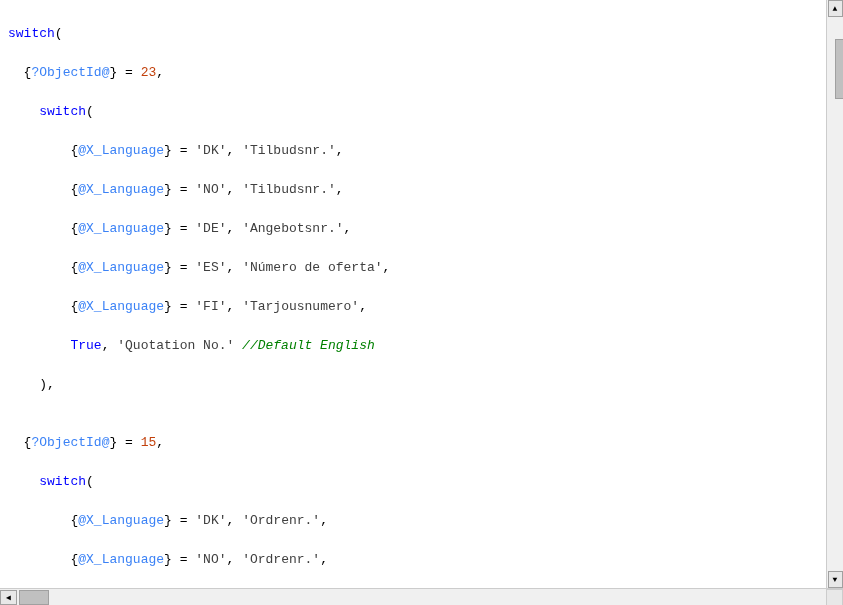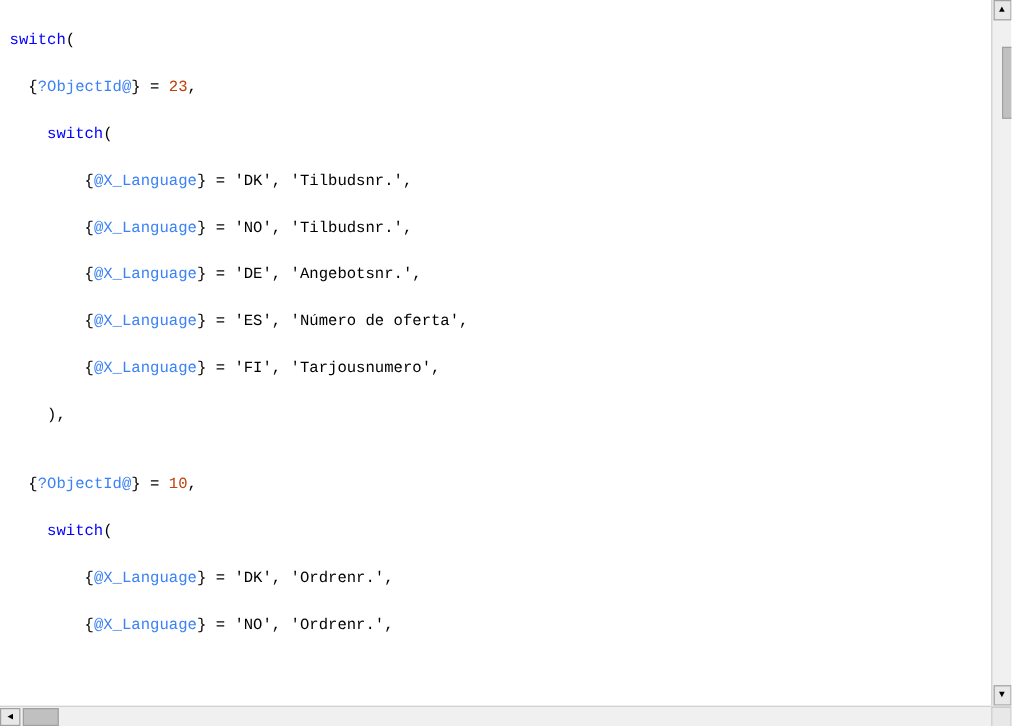--- a/index.html
+++ b/index.html
@@ -109,21 +109,21 @@
     .corner-box {
       width: 17px;
       height: 17px;
       background: #e8e8e8;
       border: 1px solid #cccccc;
     }
 
     
     .kw { color: #0000ff; font-weight: normal; }
     .var { color: #3b82f6; }
-    .str { color: #000000; }
+    .str { color: #404040; }
     .comment { color: #008000; font-style: italic; }
     .punc { color: #000000; }
     .num { color: #c2410c; }
 
     .code-line {
       display: block;
       white-space: pre;
     }
   </style>
 </head>
@@ -133,23 +133,24 @@
   <div class="code-area">
     <div class="code-content">
 <span class="code-line"><span class="kw">switch</span><span class="punc">(</span></span>
 <span class="code-line">  <span class="punc">{</span><span class="var">?ObjectId@</span><span class="punc">}</span> <span class="punc">=</span> <span class="num">23</span><span class="punc">,</span></span>
 <span class="code-line">    <span class="kw">switch</span><span class="punc">(</span></span>
 <span class="code-line">        <span class="punc">{</span><span class="var">@X_Language</span><span class="punc">}</span> <span class="punc">=</span> <span class="str">'DK'</span><span class="punc">,</span> <span class="str">'Tilbudsnr.'</span><span class="punc">,</span></span>
 <span class="code-line">        <span class="punc">{</span><span class="var">@X_Language</span><span class="punc">}</span> <span class="punc">=</span> <span class="str">'NO'</span><span class="punc">,</span> <span class="str">'Tilbudsnr.'</span><span class="punc">,</span></span>
 <span class="code-line">        <span class="punc">{</span><span class="var">@X_Language</span><span class="punc">}</span> <span class="punc">=</span> <span class="str">'DE'</span><span class="punc">,</span> <span class="str">'Angebotsnr.'</span><span class="punc">,</span></span>
 <span class="code-line">        <span class="punc">{</span><span class="var">@X_Language</span><span class="punc">}</span> <span class="punc">=</span> <span class="str">'ES'</span><span class="punc">,</span> <span class="str">'Número de oferta'</span><span class="punc">,</span></span>
 <span class="code-line">        <span class="punc">{</span><span class="var">@X_Language</span><span class="punc">}</span> <span class="punc">=</span> <span class="str">'FI'</span><span class="punc">,</span> <span class="str">'Tarjousnumero'</span><span class="punc">,</span></span>
+<span class="code-line">        <span class="kw">True</span><span class="punc">,</span> <span class="str">'Quotation No.'</span> <span class="comment">//Default English</span></span>
 <span class="code-line">    <span class="punc">),</span></span>
 <span class="code-line"></span>
-<span class="code-line">  <span class="punc">{</span><span class="var">?ObjectId@</span><span class="punc">}</span> <span class="punc">=</span> <span class="num">10</span><span class="punc">,</span></span>
+<span class="code-line">  <span class="punc">{</span><span class="var">?ObjectId@</span><span class="punc">}</span> <span class="punc">=</span> <span class="num">15</span><span class="punc">,</span></span>
 <span class="code-line">    <span class="kw">switch</span><span class="punc">(</span></span>
 <span class="code-line">        <span class="punc">{</span><span class="var">@X_Language</span><span class="punc">}</span> <span class="punc">=</span> <span class="str">'DK'</span><span class="punc">,</span> <span class="str">'Ordrenr.'</span><span class="punc">,</span></span>
 <span class="code-line">        <span class="punc">{</span><span class="var">@X_Language</span><span class="punc">}</span> <span class="punc">=</span> <span class="str">'NO'</span><span class="punc">,</span> <span class="str">'Ordrenr.'</span><span class="punc">,</span></span>
 
 
 
 
 
 <span class="code-line"></span>
 

